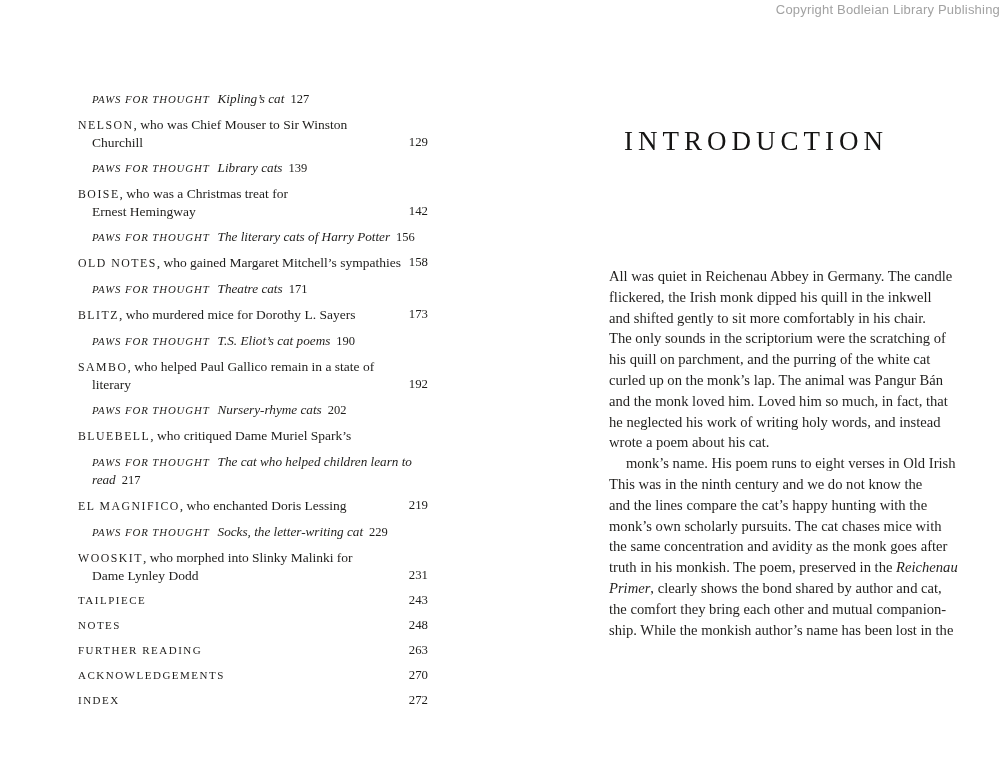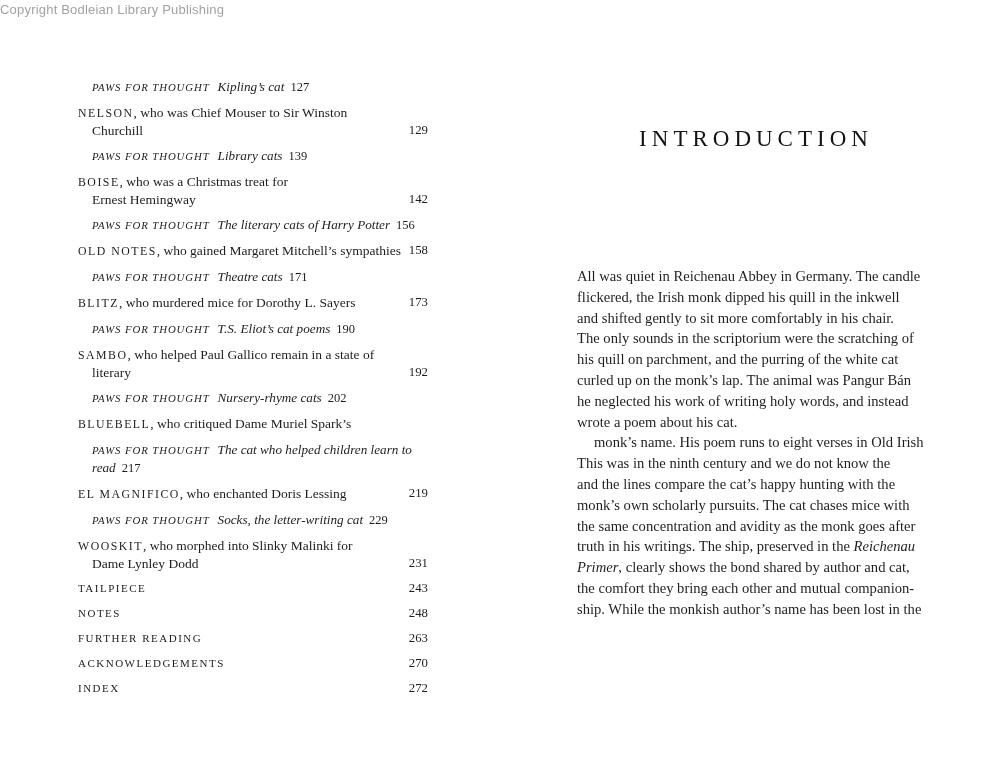--- a/index.html
+++ b/index.html
@@ -2,52 +2,52 @@
 <html><head>
 <meta charset="utf-8">
 <style>
   html, body { margin:0; padding:0; }
   body {
     width:1000px; height:768px; background:#ffffff; position:relative;
     font-family:"Liberation Serif", "DejaVu Serif", serif;
     color:#1e1d1b; overflow:hidden;
   }
   .watermark {
-    position:absolute; top:2px; left:0; width:1000px; text-align:left;
+    position:absolute; top:2px; left:0; width:1000px; text-align:right;
     font-family:"Liberation Sans", "DejaVu Sans", sans-serif;
     font-size:13px; color:#a2a2a2; letter-spacing:0.2px;
   }
   
   .toc {
     position:absolute; left:78px; top:78px; width:350px;
     font-size:13.5px; line-height:17px;
   }
   .toc-entry { margin-top:8px; }
-  .toc-entry:first-child { margin-top:0; }
+  .toc-entry:first-child { margin-top:12px; }
   .toc-line { display:flex; justify-content:space-between; white-space:nowrap; }
   .toc-text { white-space:nowrap; }
   .sc { letter-spacing:1.5px; font-size:11.8px; }
   .cont { padding-left:14px; }
   .page { font-size:12.8px; padding-left:6px; }
   .paws { padding-left:14px; font-style:italic; white-space:nowrap; }
   .paws-label { font-size:10.8px; letter-spacing:0.9px; margin-right:8px; }
   .paws-title { font-size:13.2px; }
   .paws-page { font-style:normal; font-size:12.5px; margin-left:6px; }
   .section-name { letter-spacing:1.5px; font-size:11px; }
   
   .chapter-title {
     position:absolute; left:577px; top:126px; width:358px;
-    font-size:23px; font-weight:normal; letter-spacing:5px;
+    font-size:27px; font-weight:normal; letter-spacing:5px;
     text-align:center; margin:0; color:#151413;
   }
   .chapter-body {
     position:absolute; left:577px; top:266px; width:360px;
     font-size:14.6px; line-height:20.8px; color:#201f1d;
   }
-  .body-line { white-space:nowrap; }
+  .body-line { white-space:nowrap;margin-left:32px; }
   .indent-first .body-line:first-child { padding-left:17px; }
   .it { font-style:italic; }
 </style>
 </head>
 <body>
 
 <div class="watermark">Copyright Bodleian Library Publishing</div>
 
 <div class="toc" id="toc">
     <div class="toc-entry">
@@ -159,27 +159,28 @@
 <h1 class="chapter-title">INTRODUCTION</h1>
 
 <div class="chapter-body" id="chapter-body">
     <div class="paragraph">
       <div class="body-line"><span>All was quiet in Reichenau Abbey in Germany. The candle</span></div>
       <div class="body-line"><span>flickered, the Irish monk dipped his quill in the inkwell</span></div>
       <div class="body-line"><span>and shifted gently to sit more comfortably in his chair.</span></div>
       <div class="body-line"><span>The only sounds in the scriptorium were the scratching of</span></div>
       <div class="body-line"><span>his quill on parchment, and the purring of the white cat</span></div>
       <div class="body-line"><span>curled up on the monk’s lap. The animal was Pangur Bán</span></div>
+      <div class="body-line"><span>and the monk loved him. Loved him so much, in fact, that</span></div>
       <div class="body-line"><span>he neglected his work of writing holy words, and instead</span></div>
       <div class="body-line"><span>wrote a poem about his cat.</span></div>
     </div>
     <div class="paragraph indent-first">
       <div class="body-line"><span>monk’s name. His poem runs to eight verses in Old Irish</span></div>
       <div class="body-line"><span>This was in the ninth century and we do not know the</span></div>
       <div class="body-line"><span>and the lines compare the cat’s happy hunting with the</span></div>
       <div class="body-line"><span>monk’s own scholarly pursuits. The cat chases mice with</span></div>
       <div class="body-line"><span>the same concentration and avidity as the monk goes after</span></div>
-      <div class="body-line"><span>truth in his writings. The ship, preserved in the </span><span class="it">Reichenau</span></div>
+      <div class="body-line"><span>truth in his monkish. The poem, preserved in the </span><span class="it">Reichenau</span></div>
       <div class="body-line"><span class="it">Primer</span><span>, clearly shows the bond shared by author and cat,</span></div>
       <div class="body-line"><span>the comfort they bring each other and mutual companion-</span></div>
       <div class="body-line"><span>ship. While the monkish author’s name has been lost in the</span></div>
     </div>
   </div>
 
 </body></html>

